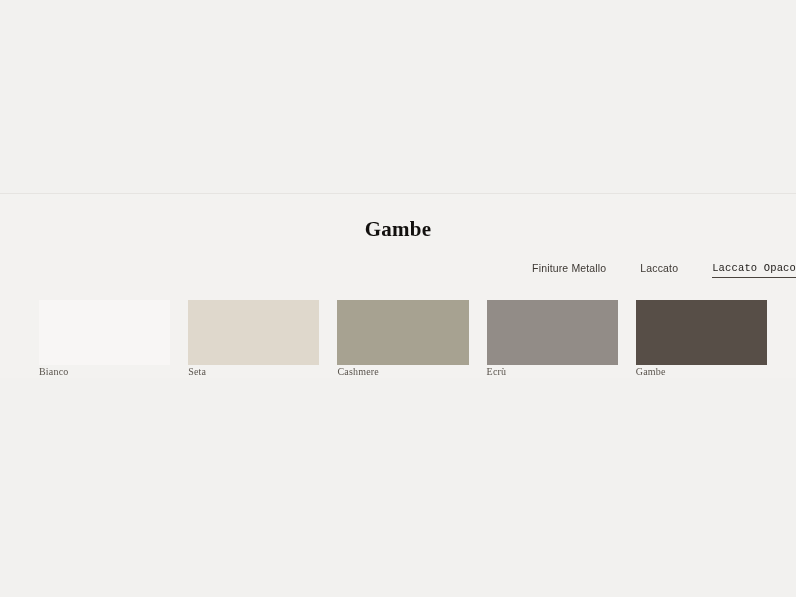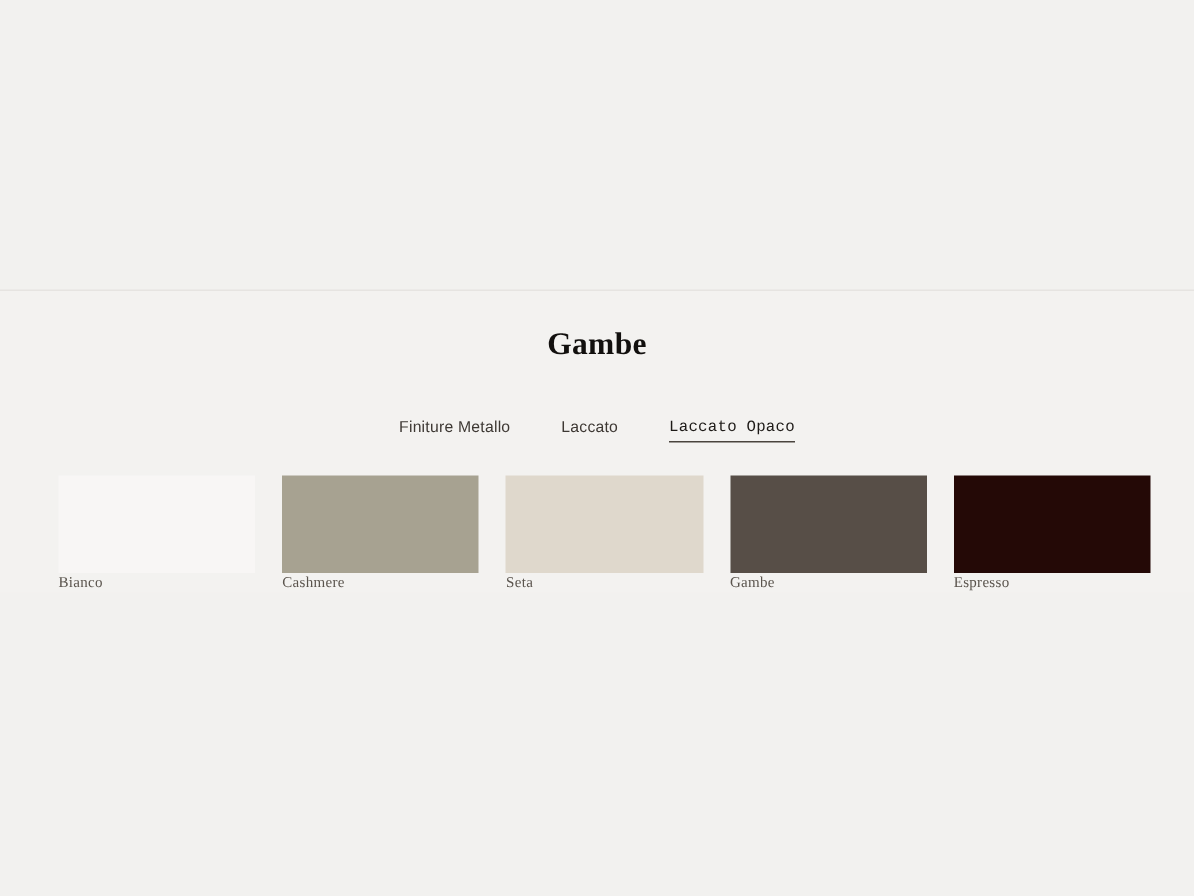--- a/index.html
+++ b/index.html
@@ -44,24 +44,24 @@
     color: #12100e;
     text-align: center;
     letter-spacing: 0.2px;
     margin: 0;
     line-height: 26px;
   }
 
   
   .tabs {
     display: flex;
-    justify-content: center;
+    justify-content: flex-end;
     align-items: center;
     gap: 34px;
-    margin-top: 36px;
+    margin-top: 19px;
   }
   .tab {
     font-family: "Liberation Sans", sans-serif;
     font-size: 10.5px;
     color: #3d3833;
     letter-spacing: 0.15px;
     line-height: 14px;
     padding: 0 0 2px 0;
     cursor: pointer;
     white-space: nowrap;
@@ -119,35 +119,35 @@
     </div>
 
     <div class="swatch-row">
 
       <div class="swatch-item">
         <div class="swatch-chip" style="background-color: rgb(248, 246, 245);"></div>
         <div class="swatch-label">Bianco</div>
       </div>
 
       <div class="swatch-item">
+        <div class="swatch-chip" style="background-color: rgb(223, 216, 204);"></div>
+        <div class="swatch-label">Seta</div>
+      </div>
+
+      <div class="swatch-item">
         <div class="swatch-chip" style="background-color: rgb(167, 162, 145);"></div>
         <div class="swatch-label">Cashmere</div>
       </div>
 
       <div class="swatch-item">
-        <div class="swatch-chip" style="background-color: rgb(223, 216, 204);"></div>
-        <div class="swatch-label">Seta</div>
+        <div class="swatch-chip" style="background-color: rgb(146, 140, 135);"></div>
+        <div class="swatch-label">Ecrù</div>
       </div>
-
 
       <div class="swatch-item">
         <div class="swatch-chip" style="background-color: rgb(87, 78, 71);"></div>
         <div class="swatch-label">Gambe</div>
       </div>
 
-      <div class="swatch-item">
-        <div class="swatch-chip" style="background-color: rgb(36, 9, 6);"></div>
-        <div class="swatch-label">Espresso</div>
-      </div>
 
     </div>
   </div>
 </div>
 
 </body></html>

